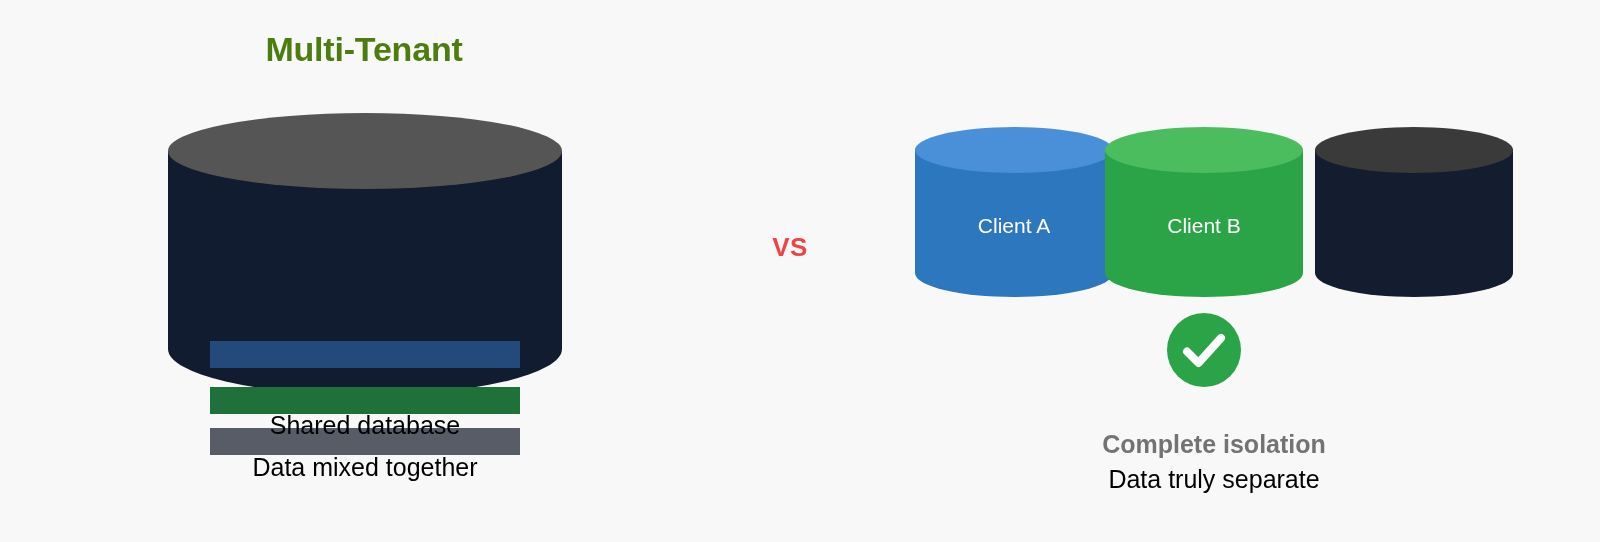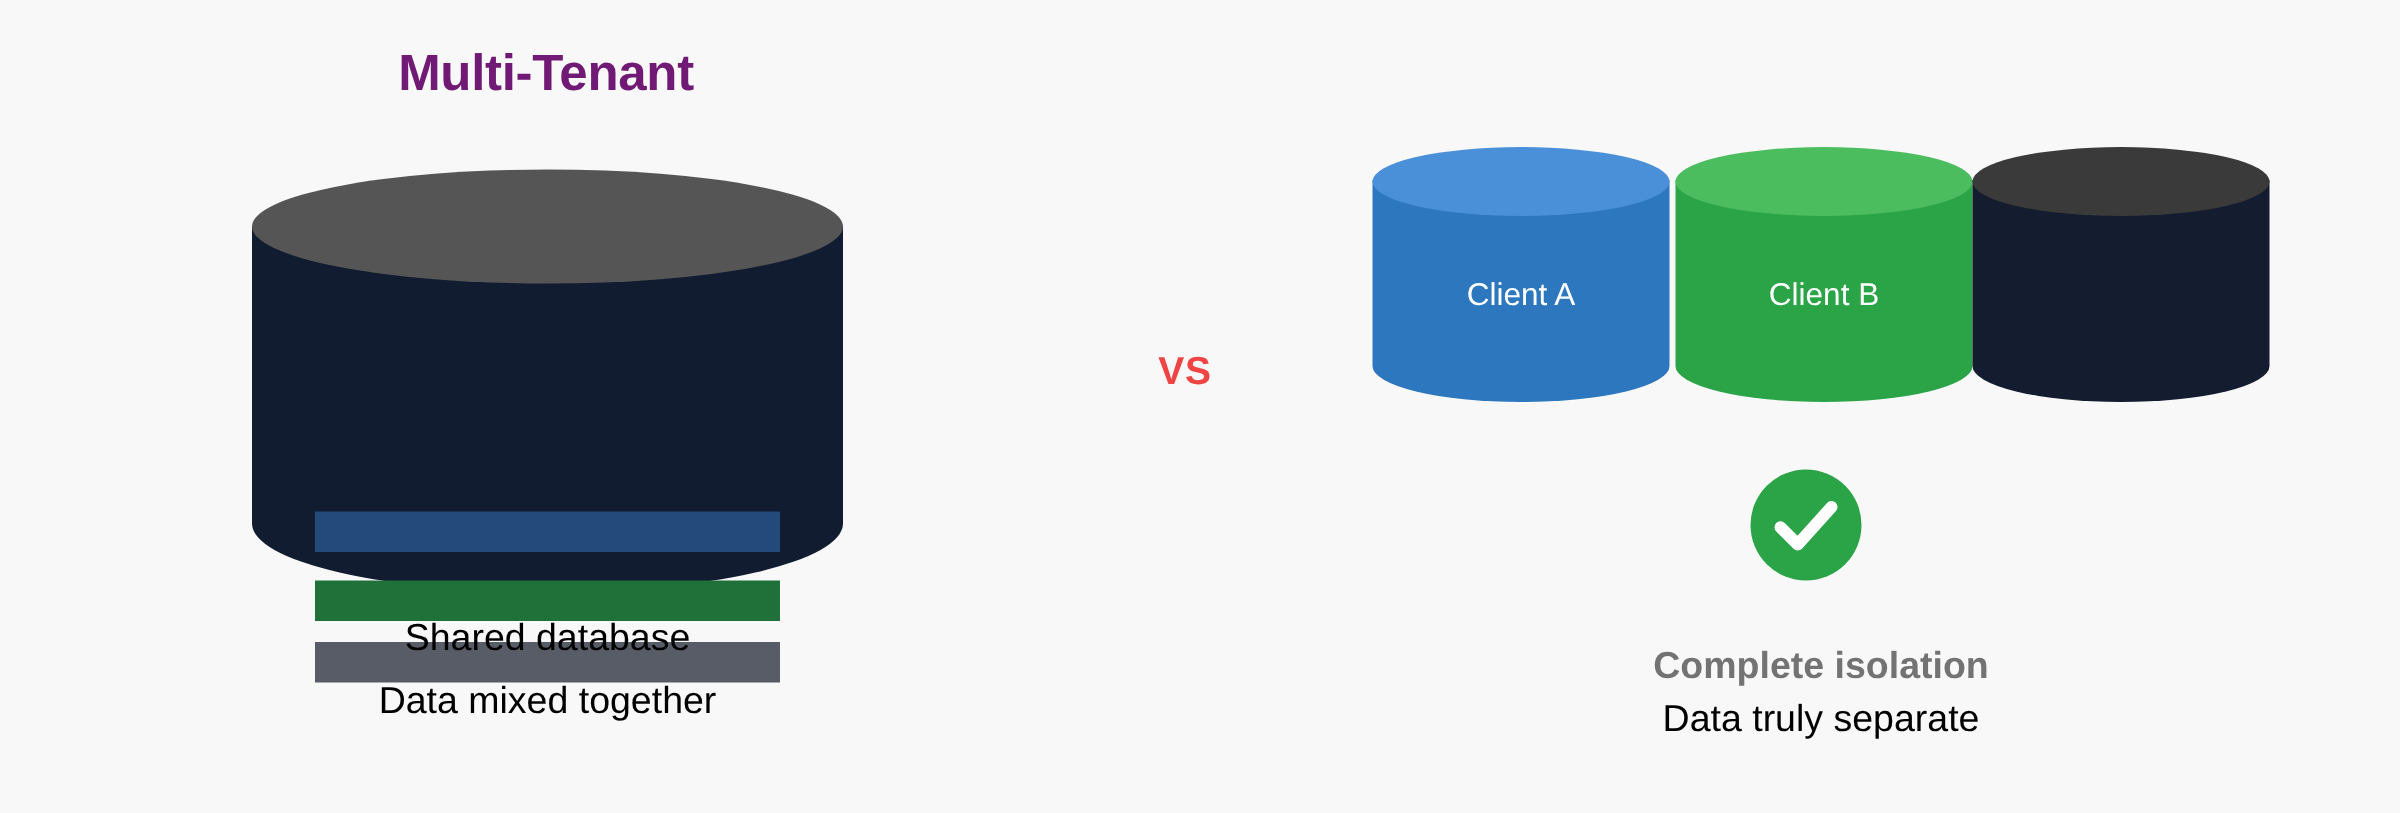--- a/index.html
+++ b/index.html
@@ -28,21 +28,21 @@
     font-weight: bold;
     letter-spacing: -0.2px;
     white-space: nowrap;
     text-align: center;
     line-height: 1;
   }
   #title-left {
     left: 0;
     width: 728px;
     top: 32px;
-    color: #701a75;
+    color: #4d7c0f;
   }
   #title-right {
     left: 872px;
     width: 664px;
     top: 32px;
     color: #2e6db4;
   }
 
   
   #vs-label {
@@ -90,21 +90,21 @@
     width: 310px;
     height: 27px;
   }
   #stripe-blue  { top: 228px; background: #234a7b; }
   #stripe-green { top: 274px; background: #1f7139; }
   #stripe-gray  { top: 315px; background: #585c66; }
 
   
   .client-db {
     position: absolute;
-    top: 98px;
+    top: 127px;
     width: 198px;
     height: 170px;
     padding-left: 13px;
   }
   .client-db .body {
     position: absolute;
     left: 0;
     top: 22px;
     width: 198px;
     height: 148px;
@@ -125,21 +125,21 @@
     width: 198px;
     text-align: center;
     font-size: 21px;
     color: #ffffff;
     line-height: 1;
     white-space: nowrap;
   }
   #client-a { left: 915px; }
   #client-a .body { background: #2d77bf; }
   #client-a .top  { background: #4a90d9; }
-  #client-b { left: 1105px; margin-left: 12px; }
+  #client-b { left: 1105px; }
   #client-b .body { background: #2ba347; }
   #client-b .top  { background: #4cbd5e; }
   #client-c { left: 1315px; }
   #client-c .body { background: #141d30; }
   #client-c .top  { background: #3a3a3a; }
 
   
   #check-badge {
     position: absolute;
     left: 1167px;

